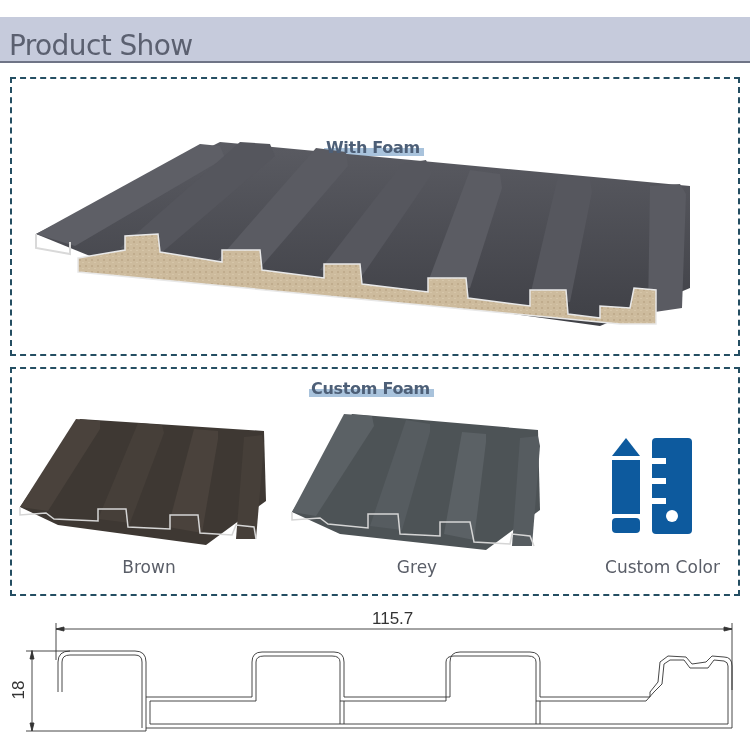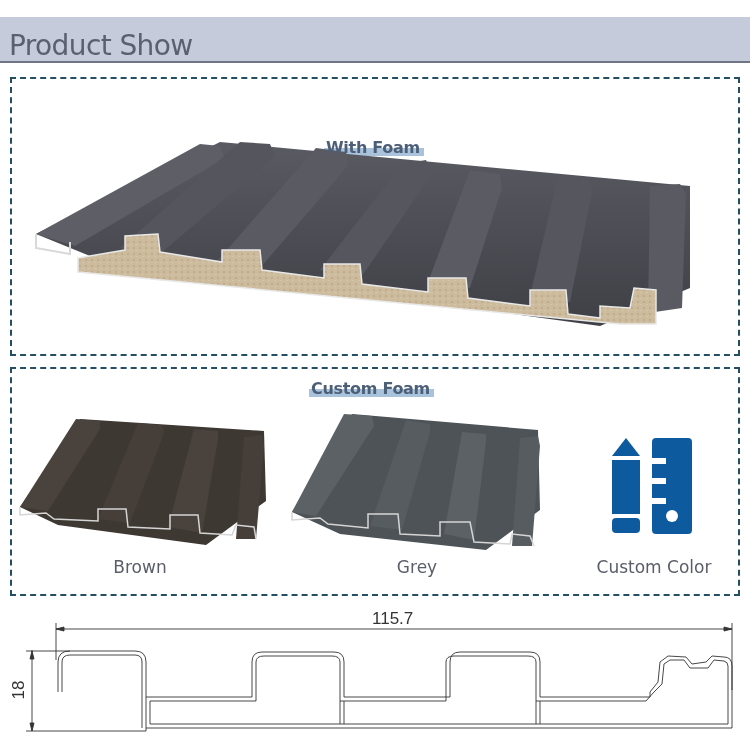--- a/index.html
+++ b/index.html
@@ -60,21 +60,21 @@
 </div>
 
 <svg style="left:18px;top:415px;" width="256" height="130" viewBox="0 0 256 130">
   <polygon points="2,92 62,4 246,16 248,86 188,130 40,110" fill="#3e3833"></polygon>
   <polygon points="2,92 58,4 82,6 82,14 30,96" fill="#4a423c"></polygon>
   <polygon points="80,104 120,8 144,10 146,18 112,108" fill="#463f39"></polygon>
   <polygon points="150,112 176,14 200,16 200,24 184,118" fill="#4a423c"></polygon>
   <polygon points="218,124 226,22 244,20 246,30 238,124" fill="#463f39"></polygon>
   <path d="M2,92 L2,100 L28,98 L36,104 L80,106 L80,94 L108,94 L110,112 L152,114 L152,100 L180,100 L182,118 L214,120 L218,110 L236,112 L238,124" fill="none" stroke="#d5d5d5" stroke-width="1.5"></path>
 </svg>
-<div class="caption" style="left:85px;top:557px;width:110px;">Brown</div>
+<div class="caption" style="left:94px;top:557px;width:110px;">Brown</div>
 
 <svg style="left:290px;top:410px;" width="256" height="140" viewBox="0 0 256 140">
   <polygon points="2,102 62,4 248,20 250,100 196,140 50,124" fill="#4d5356"></polygon>
   <polygon points="2,102 54,4 82,6 84,16 26,106" fill="#5b6165"></polygon>
   <polygon points="80,116 116,10 140,14 140,22 112,120" fill="#565c60"></polygon>
   <polygon points="154,124 172,22 196,24 196,32 184,130" fill="#5b6165"></polygon>
   <polygon points="222,136 230,28 248,26 250,36 242,136" fill="#565c60"></polygon>
   <path d="M2,102 L2,110 L30,108 L38,114 L78,118 L78,104 L108,104 L110,124 L150,126 L150,112 L180,112 L184,132 L220,134 L222,124 L240,126 L244,136" fill="none" stroke="#d5d5d5" stroke-width="1.5"></path>
 </svg>
 <div class="caption" style="left:362px;top:557px;width:110px;">Grey</div>
@@ -82,21 +82,21 @@
 <svg style="left:612px;top:438px;" width="80" height="96" viewBox="0 0 80 96">
   <polygon points="14,0 28,18 0,18" fill="#0d5a9e"></polygon>
   <rect x="0" y="22" width="28" height="54" fill="#0d5a9e"></rect>
   <rect x="0" y="80" width="28" height="15" rx="4" fill="#0d5a9e"></rect>
   <rect x="40" y="0" width="40" height="96" rx="4" fill="#0d5a9e"></rect>
   <rect x="40" y="20" width="14" height="6" fill="#fff"></rect>
   <rect x="40" y="40" width="14" height="6" fill="#fff"></rect>
   <rect x="40" y="60" width="14" height="6" fill="#fff"></rect>
   <circle cx="60" cy="78" r="6" fill="#fff"></circle>
 </svg>
-<div class="caption" style="left:588px;top:557px;width:132px;">Custom Color</div>
+<div class="caption" style="left:588px;top:557px;width:132px;text-align:right;">Custom Color</div>
 
 <svg style="left:0;top:600px;" width="750" height="155" viewBox="0 0 750 155">
   <g fill="none" stroke="#333" stroke-width="0.9">
 
     <line x1="56" y1="29" x2="732" y2="29"></line>
     <line x1="56" y1="23" x2="56" y2="60"></line>
     <line x1="732" y1="23" x2="732" y2="90"></line>
     <polygon points="56,29 64,27 64,31" fill="#333"></polygon>
     <polygon points="732,29 724,27 724,31" fill="#333"></polygon>
 

